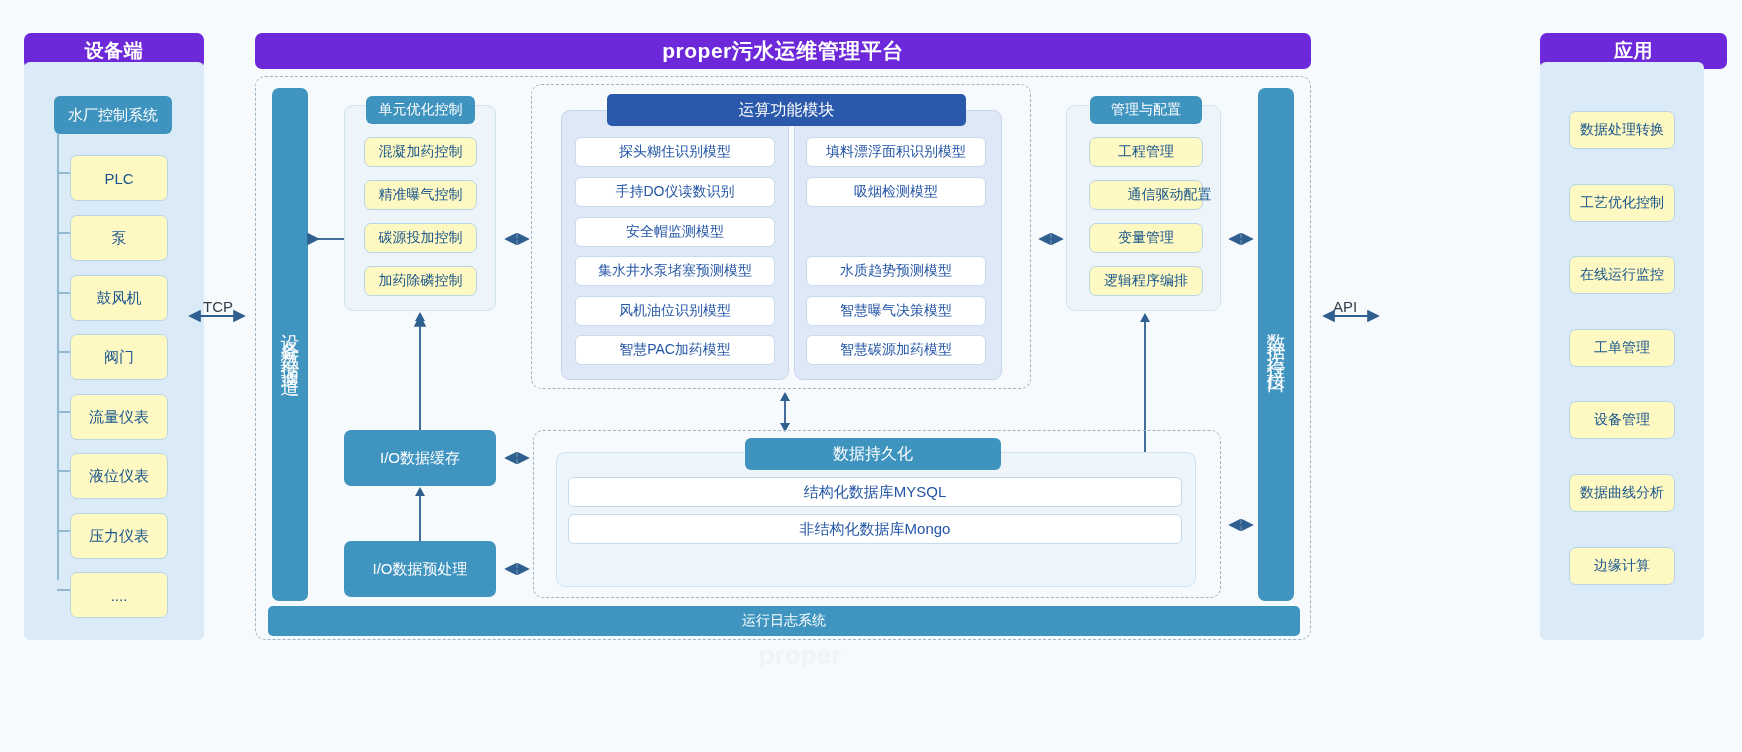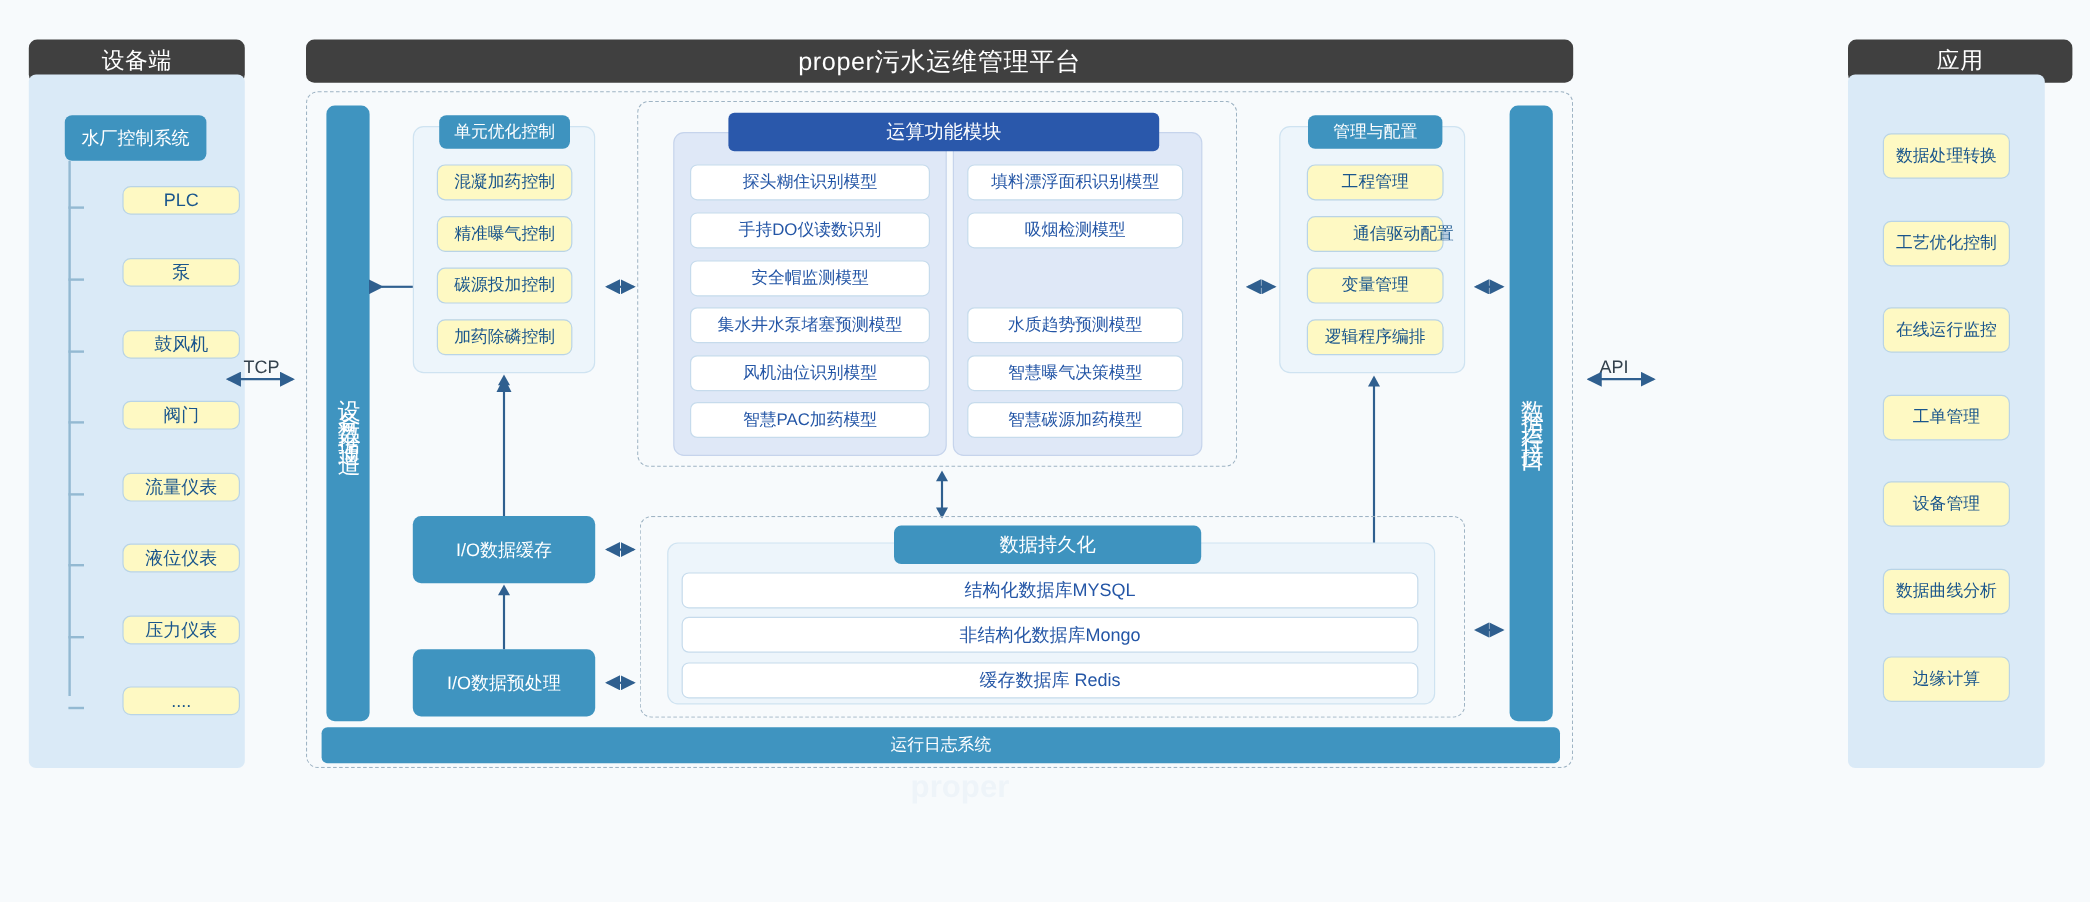--- a/index.html
+++ b/index.html
@@ -7,25 +7,25 @@
     width: 1742px; height: 752px;
     background: #f7fafc;
     font-family: "Liberation Sans", "DejaVu Sans", sans-serif;
     overflow: hidden;
   }
 
   #root { position: relative; width: 1742px; height: 752px; }
 
   
   .hdr-dark {
-    background: #404040;
+    background: #6d28d9;
     color: #ffffff;
     border-radius: 7px;
     display: flex; align-items: center; justify-content: center;
-    font-weight: 400;
+    font-weight: 700;
     letter-spacing: .5px;
   }
   .hdr-mid {
     background: #3e93bf;
     color: #ffffff;
     border-radius: 6px;
     display: flex; align-items: center; justify-content: center;
     font-weight: 400;
   }
   .hdr-blue {
@@ -80,21 +80,21 @@
     font-size: 19px;
   }
   .lbl-small { position: absolute; color: #33414d; font-size: 15px; }
   svg.arrow { position: absolute; overflow: visible; }
 
   
   #dev-panel { position: absolute; left: 24px; top: 62px; width: 180px; height: 578px;
                background: #daeaf7; border-radius: 6px; }
   #dev-head { position: absolute; left: 24px; top: 33px; width: 180px; height: 36px; font-size: 19px; }
   #dev-sub { position: absolute; left: 54px; top: 96px; width: 118px; height: 38px; font-size: 15px; }
-  .dev-item { position: absolute; left: 70px; width: 98px; height: 24px; font-size: 15px; margin-left: 32px; }
+  .dev-item { position: absolute; left: 70px; width: 98px; height: 46px; font-size: 15px; }
   #dev-spine { position: absolute; left: 57px; top: 134px; width: 1.6px; background: #93b9d2; }
   .dev-stub { position: absolute; left: 57px; width: 13px; height: 1.6px; background: #93b9d2; }
 
   
   #app-panel { position: absolute; left: 1540px; top: 62px; width: 164px; height: 578px;
                background: #daeaf7; border-radius: 6px; }
   #app-head { position: absolute; left: 1540px; top: 33px; width: 187px; height: 36px; font-size: 19px; }
   .app-item { position: absolute; left: 1569px; width: 106px; height: 38px; font-size: 14px; }
 
   
@@ -280,21 +280,20 @@
 
   <svg class="arrow" style="left:500px; top:561px;" width="34" height="16">
     <line x1="6" y1="8" x2="28" y2="8" stroke="#2f5f8f" stroke-width="1.8" marker-end="url(#ar)" marker-start="url(#al)"></line>
   </svg>
 
   <div class="dashed" id="pers-dash"></div>
   <div class="softbox" id="pers-inner"></div>
   <div class="hdr-mid" id="pers-head">数据持久化</div>
   <div class="chip-flat pers-item" style="top:477px;">结构化数据库MYSQL</div>
   <div class="chip-flat pers-item" style="top:514px;">非结构化数据库Mongo</div>
-  <div class="chip-flat pers-item" style="top:552px;">缓存数据库 Redis</div>
 
   <div id="log-bar">运行日志系统</div>
 
   <div id="watermark">proper</div>
 
   <div class="lbl-small" style="left:1333px; top:298px;">API</div>
   <svg class="arrow" style="left:1318px; top:308px;" width="68" height="16">
     <line x1="6" y1="8" x2="60" y2="8" stroke="#2f5f8f" stroke-width="1.8" marker-end="url(#ar)" marker-start="url(#al)"></line>
   </svg>
 

